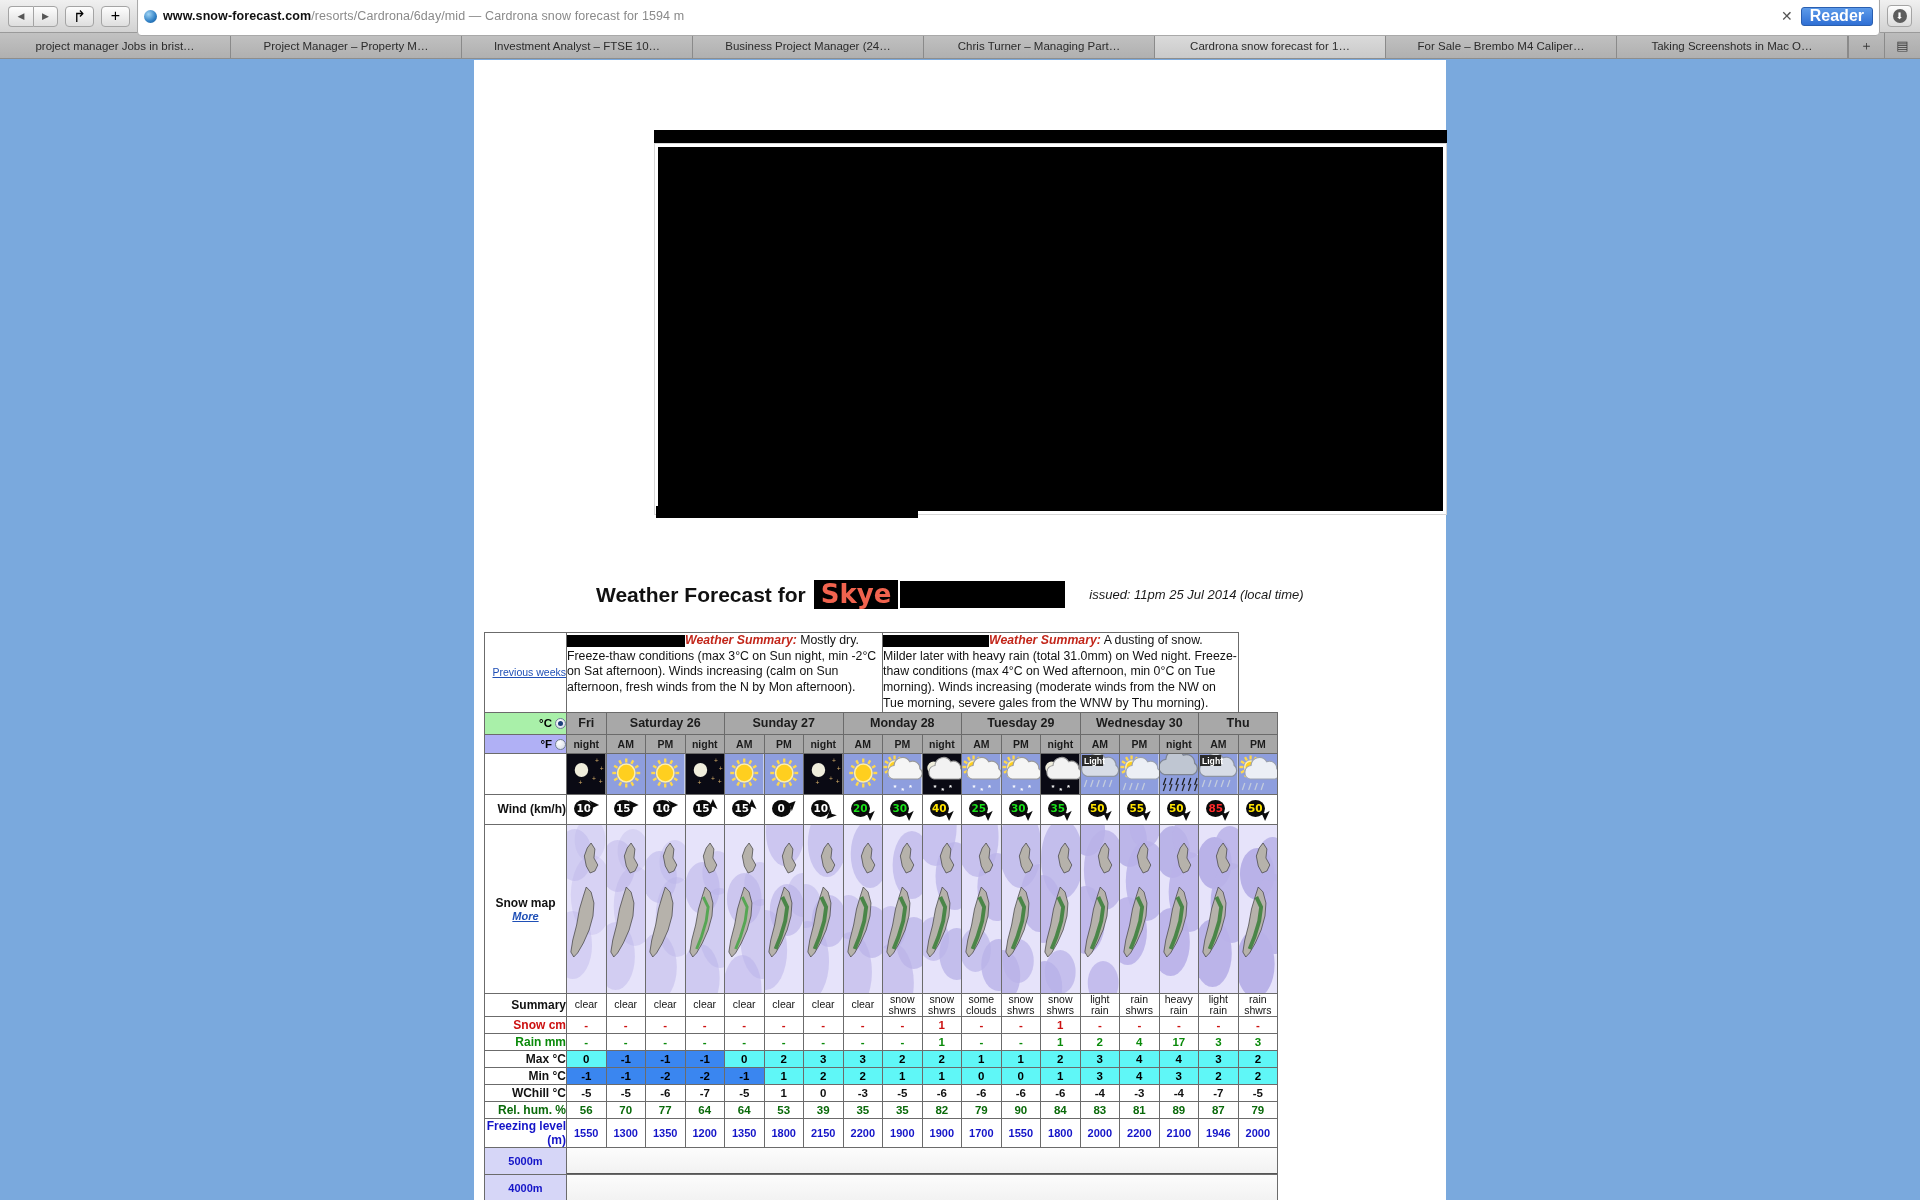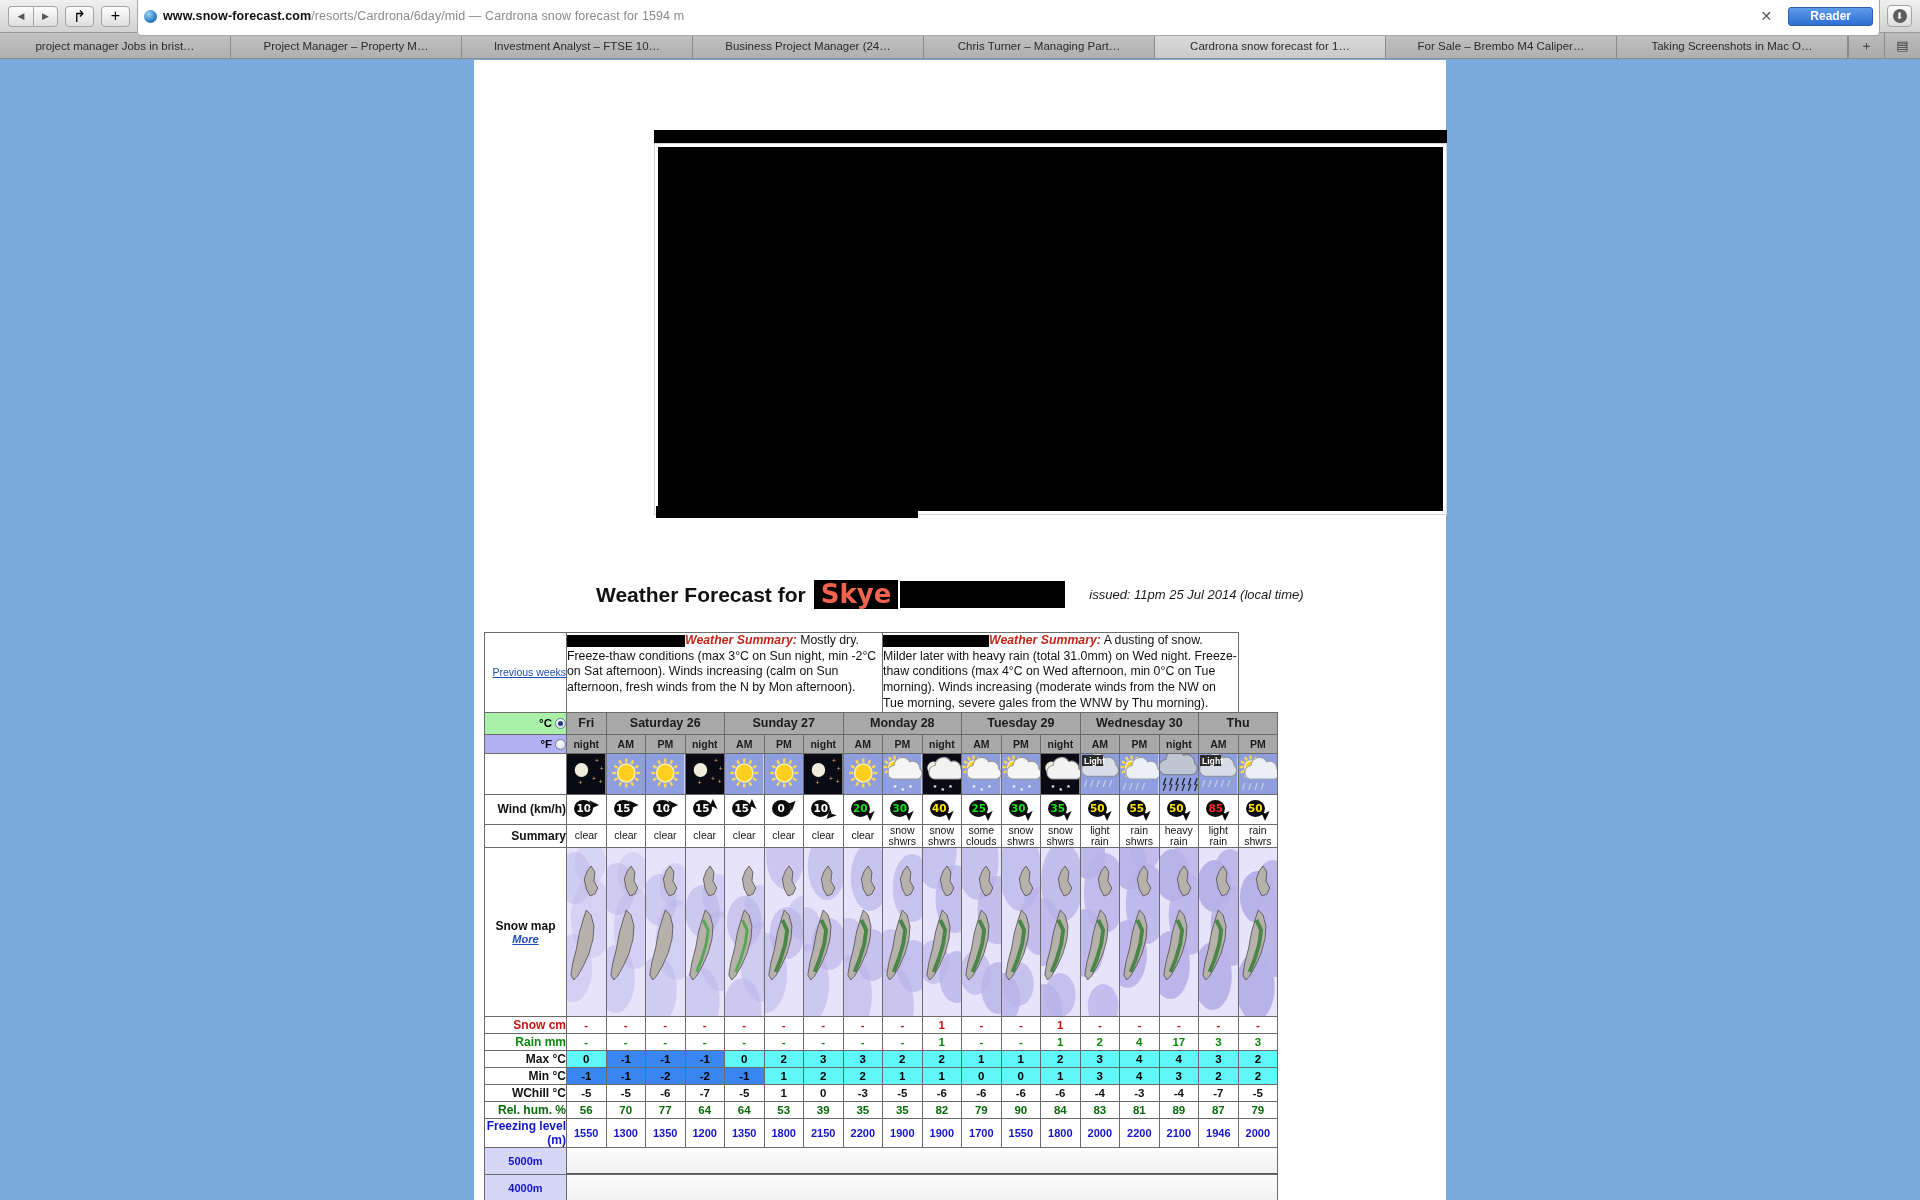--- a/index.html
+++ b/index.html
@@ -53,23 +53,23 @@
     background: radial-gradient(circle at 35% 32%, #9fd4f5 0%, #2f7fc4 60%, #10528f 100%);
     margin-right: 6px; flex: none;
   }
   .urltext { font-size: 12.5px; color: #8a8a8a; white-space: nowrap; letter-spacing: .1px; }
   .urltext b { color: #101010; font-weight: 700; }
   .urltext .ttl { color: #8a8a8a; }
   .xbtn { margin-left: auto; color: #555; font-size: 14px; padding: 0 4px; line-height: 1; }
   .readerbtn {
     height: 19px; background: linear-gradient(#5d9bea, #2f6fd4);
     border: 1px solid #2a5fb0; border-radius: 3px;
-    color: #fff; font-size: 12px; font-weight: 700;
-    display: flex; align-items: center; padding: 0 21px;
-    margin-left: 12px;
+    color: #fff; font-size: 16px; font-weight: 700;
+    display: flex; align-items: center; padding: 0 8px;
+    margin-left: 4px;
   }
   .dlbtn {
     width: 25px; height: 22px;
     background: linear-gradient(#fdfdfd, #dcdcdc);
     border: 1px solid #a4a4a4; border-radius: 4px;
     display: flex; align-items: center; justify-content: center;
   }
   .dlcircle {
     width: 14px; height: 14px; border-radius: 50%;
     background: #5d5d5d; color: #fff; font-size: 9px;
@@ -781,260 +781,260 @@
               <td class="windcell"><span class="wind-badge"><span class="wind-oval" style="color: rgb(25, 224, 25);">25</span><span class="wind-arrow" style="transform: rotate(90deg); left: 15px; top: 11px;">➤</span></span></td>
               <td class="windcell"><span class="wind-badge"><span class="wind-oval" style="color: rgb(25, 224, 25);">30</span><span class="wind-arrow" style="transform: rotate(90deg); left: 15px; top: 11px;">➤</span></span></td>
               <td class="windcell"><span class="wind-badge"><span class="wind-oval" style="color: rgb(25, 224, 25);">35</span><span class="wind-arrow" style="transform: rotate(90deg); left: 15px; top: 11px;">➤</span></span></td>
               <td class="windcell"><span class="wind-badge"><span class="wind-oval" style="color: rgb(255, 228, 0);">50</span><span class="wind-arrow" style="transform: rotate(90deg); left: 15px; top: 11px;">➤</span></span></td>
               <td class="windcell"><span class="wind-badge"><span class="wind-oval" style="color: rgb(255, 228, 0);">55</span><span class="wind-arrow" style="transform: rotate(90deg); left: 15px; top: 11px;">➤</span></span></td>
               <td class="windcell"><span class="wind-badge"><span class="wind-oval" style="color: rgb(255, 228, 0);">50</span><span class="wind-arrow" style="transform: rotate(90deg); left: 15px; top: 11px;">➤</span></span></td>
               <td class="windcell"><span class="wind-badge"><span class="wind-oval" style="color: rgb(255, 43, 43);">85</span><span class="wind-arrow" style="transform: rotate(90deg); left: 15px; top: 11px;">➤</span></span></td>
               <td class="windcell"><span class="wind-badge"><span class="wind-oval" style="color: rgb(255, 228, 0);">50</span><span class="wind-arrow" style="transform: rotate(90deg); left: 15px; top: 11px;">➤</span></span></td>
             </tr>
 
+        <tr id="row-map">
+          <td class="maplbl">
+            <span>Snow map</span>
+            <a href="#">More</a>
+          </td>
+        <td class="mapcell">
+                <svg viewBox="0 0 40 168" class="map" preserveAspectRatio="none">
+                  <rect width="40" height="168" fill="#e6e3fa"></rect>
+                  <ellipse cx="8" cy="30" rx="18" ry="26" fill="#b9b2e8" opacity="0.45"></ellipse>
+                  <ellipse cx="26" cy="70" rx="22" ry="40" fill="#b9b2e8" opacity="0.35"></ellipse>
+                  <ellipse cx="6" cy="120" rx="20" ry="34" fill="#b9b2e8" opacity="0.40"></ellipse>
+                  <ellipse cx="24" cy="15" rx="16" ry="22" fill="#b9b2e8" opacity="0.30"></ellipse>
+                  <path d="M25 18 l4 6 l-1 9 l4 7 l-3 6 l-5 2 l-4 -7 l-2 -10 l3 -8 z" fill="#b6b2ab" stroke="#3a3a3a" stroke-width="0.7"></path>
+                  <path d="M20 62 l5 5 l3 11 l-1 13 l-4 14 l-6 13 l-6 10 l-4 4 l-3 -5 l2 -12 l4 -15 l3 -16 l4 -13 z" fill="#b6b2ab" stroke="#3a3a3a" stroke-width="0.7"></path>
+                </svg>
+              </td>
+              <td class="mapcell">
+                <svg viewBox="0 0 40 168" class="map" preserveAspectRatio="none">
+                  <rect width="40" height="168" fill="#e6e3fa"></rect>
+                  <ellipse cx="11" cy="41" rx="18" ry="26" fill="#b9b2e8" opacity="0.48"></ellipse>
+                  <ellipse cx="29" cy="81" rx="22" ry="40" fill="#b9b2e8" opacity="0.39"></ellipse>
+                  <ellipse cx="9" cy="131" rx="20" ry="34" fill="#b9b2e8" opacity="0.44"></ellipse>
+                  <ellipse cx="27" cy="26" rx="16" ry="22" fill="#b9b2e8" opacity="0.33"></ellipse>
+                  <path d="M25 18 l4 6 l-1 9 l4 7 l-3 6 l-5 2 l-4 -7 l-2 -10 l3 -8 z" fill="#b6b2ab" stroke="#3a3a3a" stroke-width="0.7"></path>
+                  <path d="M20 62 l5 5 l3 11 l-1 13 l-4 14 l-6 13 l-6 10 l-4 4 l-3 -5 l2 -12 l4 -15 l3 -16 l4 -13 z" fill="#b6b2ab" stroke="#3a3a3a" stroke-width="0.7"></path>
+                </svg>
+              </td>
+              <td class="mapcell">
+                <svg viewBox="0 0 40 168" class="map" preserveAspectRatio="none">
+                  <rect width="40" height="168" fill="#e6e3fa"></rect>
+                  <ellipse cx="14" cy="52" rx="18" ry="26" fill="#b9b2e8" opacity="0.52"></ellipse>
+                  <ellipse cx="32" cy="92" rx="22" ry="40" fill="#b9b2e8" opacity="0.42"></ellipse>
+                  <ellipse cx="12" cy="142" rx="20" ry="34" fill="#b9b2e8" opacity="0.47"></ellipse>
+                  <ellipse cx="30" cy="37" rx="16" ry="22" fill="#b9b2e8" opacity="0.37"></ellipse>
+                  <path d="M25 18 l4 6 l-1 9 l4 7 l-3 6 l-5 2 l-4 -7 l-2 -10 l3 -8 z" fill="#b6b2ab" stroke="#3a3a3a" stroke-width="0.7"></path>
+                  <path d="M20 62 l5 5 l3 11 l-1 13 l-4 14 l-6 13 l-6 10 l-4 4 l-3 -5 l2 -12 l4 -15 l3 -16 l4 -13 z" fill="#b6b2ab" stroke="#3a3a3a" stroke-width="0.7"></path>
+                </svg>
+              </td>
+              <td class="mapcell">
+                <svg viewBox="0 0 40 168" class="map" preserveAspectRatio="none">
+                  <rect width="40" height="168" fill="#e6e3fa"></rect>
+                  <ellipse cx="17" cy="63" rx="18" ry="26" fill="#b9b2e8" opacity="0.56"></ellipse>
+                  <ellipse cx="35" cy="103" rx="22" ry="40" fill="#b9b2e8" opacity="0.45"></ellipse>
+                  <ellipse cx="15" cy="153" rx="20" ry="34" fill="#b9b2e8" opacity="0.51"></ellipse>
+                  <ellipse cx="33" cy="48" rx="16" ry="22" fill="#b9b2e8" opacity="0.41"></ellipse>
+                  <path d="M25 18 l4 6 l-1 9 l4 7 l-3 6 l-5 2 l-4 -7 l-2 -10 l3 -8 z" fill="#b6b2ab" stroke="#3a3a3a" stroke-width="0.7"></path>
+                  <path d="M20 62 l5 5 l3 11 l-1 13 l-4 14 l-6 13 l-6 10 l-4 4 l-3 -5 l2 -12 l4 -15 l3 -16 l4 -13 z" fill="#b6b2ab" stroke="#3a3a3a" stroke-width="0.7"></path>
+                  <path d="M18 72 l5 10 l-2 14 l-5 16 l-5 12" stroke="#3fa33f" stroke-width="3" fill="none" opacity=".8"></path>
+                </svg>
+              </td>
+              <td class="mapcell">
+                <svg viewBox="0 0 40 168" class="map" preserveAspectRatio="none">
+                  <rect width="40" height="168" fill="#e6e3fa"></rect>
+                  <ellipse cx="20" cy="74" rx="18" ry="26" fill="#b9b2e8" opacity="0.59"></ellipse>
+                  <ellipse cx="38" cy="114" rx="22" ry="40" fill="#b9b2e8" opacity="0.49"></ellipse>
+                  <ellipse cx="18" cy="164" rx="20" ry="34" fill="#b9b2e8" opacity="0.54"></ellipse>
+                  <ellipse cx="36" cy="59" rx="16" ry="22" fill="#b9b2e8" opacity="0.44"></ellipse>
+                  <path d="M25 18 l4 6 l-1 9 l4 7 l-3 6 l-5 2 l-4 -7 l-2 -10 l3 -8 z" fill="#b6b2ab" stroke="#3a3a3a" stroke-width="0.7"></path>
+                  <path d="M20 62 l5 5 l3 11 l-1 13 l-4 14 l-6 13 l-6 10 l-4 4 l-3 -5 l2 -12 l4 -15 l3 -16 l4 -13 z" fill="#b6b2ab" stroke="#3a3a3a" stroke-width="0.7"></path>
+                  <path d="M18 72 l5 10 l-2 14 l-5 16 l-5 12" stroke="#3fa33f" stroke-width="3" fill="none" opacity=".8"></path>
+                </svg>
+              </td>
+              <td class="mapcell">
+                <svg viewBox="0 0 40 168" class="map" preserveAspectRatio="none">
+                  <rect width="40" height="168" fill="#e6e3fa"></rect>
+                  <ellipse cx="23" cy="85" rx="18" ry="26" fill="#b9b2e8" opacity="0.63"></ellipse>
+                  <ellipse cx="1" cy="125" rx="22" ry="40" fill="#b9b2e8" opacity="0.53"></ellipse>
+                  <ellipse cx="21" cy="7" rx="20" ry="34" fill="#b9b2e8" opacity="0.58"></ellipse>
+                  <ellipse cx="39" cy="70" rx="16" ry="22" fill="#b9b2e8" opacity="0.47"></ellipse>
+                  <path d="M25 18 l4 6 l-1 9 l4 7 l-3 6 l-5 2 l-4 -7 l-2 -10 l3 -8 z" fill="#b6b2ab" stroke="#3a3a3a" stroke-width="0.7"></path>
+                  <path d="M20 62 l5 5 l3 11 l-1 13 l-4 14 l-6 13 l-6 10 l-4 4 l-3 -5 l2 -12 l4 -15 l3 -16 l4 -13 z" fill="#b6b2ab" stroke="#3a3a3a" stroke-width="0.7"></path>
+                  <path d="M18 72 l5 10 l-2 14 l-5 16 l-5 12" stroke="#2f7a2f" stroke-width="4" fill="none" opacity=".8"></path>
+                </svg>
+              </td>
+              <td class="mapcell">
+                <svg viewBox="0 0 40 168" class="map" preserveAspectRatio="none">
+                  <rect width="40" height="168" fill="#e6e3fa"></rect>
+                  <ellipse cx="26" cy="96" rx="18" ry="26" fill="#b9b2e8" opacity="0.66"></ellipse>
+                  <ellipse cx="4" cy="136" rx="22" ry="40" fill="#b9b2e8" opacity="0.56"></ellipse>
+                  <ellipse cx="24" cy="18" rx="20" ry="34" fill="#b9b2e8" opacity="0.61"></ellipse>
+                  <ellipse cx="2" cy="81" rx="16" ry="22" fill="#b9b2e8" opacity="0.51"></ellipse>
+                  <path d="M25 18 l4 6 l-1 9 l4 7 l-3 6 l-5 2 l-4 -7 l-2 -10 l3 -8 z" fill="#b6b2ab" stroke="#3a3a3a" stroke-width="0.7"></path>
+                  <path d="M20 62 l5 5 l3 11 l-1 13 l-4 14 l-6 13 l-6 10 l-4 4 l-3 -5 l2 -12 l4 -15 l3 -16 l4 -13 z" fill="#b6b2ab" stroke="#3a3a3a" stroke-width="0.7"></path>
+                  <path d="M18 72 l5 10 l-2 14 l-5 16 l-5 12" stroke="#2f7a2f" stroke-width="4" fill="none" opacity=".8"></path>
+                </svg>
+              </td>
+              <td class="mapcell">
+                <svg viewBox="0 0 40 168" class="map" preserveAspectRatio="none">
+                  <rect width="40" height="168" fill="#e6e3fa"></rect>
+                  <ellipse cx="29" cy="107" rx="18" ry="26" fill="#b9b2e8" opacity="0.70"></ellipse>
+                  <ellipse cx="7" cy="147" rx="22" ry="40" fill="#b9b2e8" opacity="0.59"></ellipse>
+                  <ellipse cx="27" cy="29" rx="20" ry="34" fill="#b9b2e8" opacity="0.65"></ellipse>
+                  <ellipse cx="5" cy="92" rx="16" ry="22" fill="#b9b2e8" opacity="0.55"></ellipse>
+                  <path d="M25 18 l4 6 l-1 9 l4 7 l-3 6 l-5 2 l-4 -7 l-2 -10 l3 -8 z" fill="#b6b2ab" stroke="#3a3a3a" stroke-width="0.7"></path>
+                  <path d="M20 62 l5 5 l3 11 l-1 13 l-4 14 l-6 13 l-6 10 l-4 4 l-3 -5 l2 -12 l4 -15 l3 -16 l4 -13 z" fill="#b6b2ab" stroke="#3a3a3a" stroke-width="0.7"></path>
+                  <path d="M18 72 l5 10 l-2 14 l-5 16 l-5 12" stroke="#2f7a2f" stroke-width="4" fill="none" opacity=".8"></path>
+                </svg>
+              </td>
+              <td class="mapcell">
+                <svg viewBox="0 0 40 168" class="map" preserveAspectRatio="none">
+                  <rect width="40" height="168" fill="#e6e3fa"></rect>
+                  <ellipse cx="32" cy="118" rx="18" ry="26" fill="#b9b2e8" opacity="0.73"></ellipse>
+                  <ellipse cx="10" cy="158" rx="22" ry="40" fill="#b9b2e8" opacity="0.63"></ellipse>
+                  <ellipse cx="30" cy="40" rx="20" ry="34" fill="#b9b2e8" opacity="0.68"></ellipse>
+                  <ellipse cx="8" cy="103" rx="16" ry="22" fill="#b9b2e8" opacity="0.58"></ellipse>
+                  <path d="M25 18 l4 6 l-1 9 l4 7 l-3 6 l-5 2 l-4 -7 l-2 -10 l3 -8 z" fill="#b6b2ab" stroke="#3a3a3a" stroke-width="0.7"></path>
+                  <path d="M20 62 l5 5 l3 11 l-1 13 l-4 14 l-6 13 l-6 10 l-4 4 l-3 -5 l2 -12 l4 -15 l3 -16 l4 -13 z" fill="#b6b2ab" stroke="#3a3a3a" stroke-width="0.7"></path>
+                  <path d="M18 72 l5 10 l-2 14 l-5 16 l-5 12" stroke="#2f7a2f" stroke-width="4" fill="none" opacity=".8"></path>
+                </svg>
+              </td>
+              <td class="mapcell">
+                <svg viewBox="0 0 40 168" class="map" preserveAspectRatio="none">
+                  <rect width="40" height="168" fill="#e6e3fa"></rect>
+                  <ellipse cx="35" cy="129" rx="18" ry="26" fill="#b9b2e8" opacity="0.77"></ellipse>
+                  <ellipse cx="13" cy="1" rx="22" ry="40" fill="#b9b2e8" opacity="0.67"></ellipse>
+                  <ellipse cx="33" cy="51" rx="20" ry="34" fill="#b9b2e8" opacity="0.72"></ellipse>
+                  <ellipse cx="11" cy="114" rx="16" ry="22" fill="#b9b2e8" opacity="0.61"></ellipse>
+                  <path d="M25 18 l4 6 l-1 9 l4 7 l-3 6 l-5 2 l-4 -7 l-2 -10 l3 -8 z" fill="#b6b2ab" stroke="#3a3a3a" stroke-width="0.7"></path>
+                  <path d="M20 62 l5 5 l3 11 l-1 13 l-4 14 l-6 13 l-6 10 l-4 4 l-3 -5 l2 -12 l4 -15 l3 -16 l4 -13 z" fill="#b6b2ab" stroke="#3a3a3a" stroke-width="0.7"></path>
+                  <path d="M18 72 l5 10 l-2 14 l-5 16 l-5 12" stroke="#2f7a2f" stroke-width="4" fill="none" opacity=".8"></path>
+                </svg>
+              </td>
+              <td class="mapcell">
+                <svg viewBox="0 0 40 168" class="map" preserveAspectRatio="none">
+                  <rect width="40" height="168" fill="#e6e3fa"></rect>
+                  <ellipse cx="38" cy="140" rx="18" ry="26" fill="#b9b2e8" opacity="0.80"></ellipse>
+                  <ellipse cx="16" cy="12" rx="22" ry="40" fill="#b9b2e8" opacity="0.70"></ellipse>
+                  <ellipse cx="36" cy="62" rx="20" ry="34" fill="#b9b2e8" opacity="0.75"></ellipse>
+                  <ellipse cx="14" cy="125" rx="16" ry="22" fill="#b9b2e8" opacity="0.65"></ellipse>
+                  <path d="M25 18 l4 6 l-1 9 l4 7 l-3 6 l-5 2 l-4 -7 l-2 -10 l3 -8 z" fill="#b6b2ab" stroke="#3a3a3a" stroke-width="0.7"></path>
+                  <path d="M20 62 l5 5 l3 11 l-1 13 l-4 14 l-6 13 l-6 10 l-4 4 l-3 -5 l2 -12 l4 -15 l3 -16 l4 -13 z" fill="#b6b2ab" stroke="#3a3a3a" stroke-width="0.7"></path>
+                  <path d="M18 72 l5 10 l-2 14 l-5 16 l-5 12" stroke="#2f7a2f" stroke-width="4" fill="none" opacity=".8"></path>
+                </svg>
+              </td>
+              <td class="mapcell">
+                <svg viewBox="0 0 40 168" class="map" preserveAspectRatio="none">
+                  <rect width="40" height="168" fill="#e6e3fa"></rect>
+                  <ellipse cx="1" cy="151" rx="18" ry="26" fill="#b9b2e8" opacity="0.83"></ellipse>
+                  <ellipse cx="19" cy="23" rx="22" ry="40" fill="#b9b2e8" opacity="0.73"></ellipse>
+                  <ellipse cx="39" cy="73" rx="20" ry="34" fill="#b9b2e8" opacity="0.79"></ellipse>
+                  <ellipse cx="17" cy="136" rx="16" ry="22" fill="#b9b2e8" opacity="0.69"></ellipse>
+                  <path d="M25 18 l4 6 l-1 9 l4 7 l-3 6 l-5 2 l-4 -7 l-2 -10 l3 -8 z" fill="#b6b2ab" stroke="#3a3a3a" stroke-width="0.7"></path>
+                  <path d="M20 62 l5 5 l3 11 l-1 13 l-4 14 l-6 13 l-6 10 l-4 4 l-3 -5 l2 -12 l4 -15 l3 -16 l4 -13 z" fill="#b6b2ab" stroke="#3a3a3a" stroke-width="0.7"></path>
+                  <path d="M18 72 l5 10 l-2 14 l-5 16 l-5 12" stroke="#2f7a2f" stroke-width="4" fill="none" opacity=".8"></path>
+                </svg>
+              </td>
+              <td class="mapcell">
+                <svg viewBox="0 0 40 168" class="map" preserveAspectRatio="none">
+                  <rect width="40" height="168" fill="#e6e3fa"></rect>
+                  <ellipse cx="4" cy="162" rx="18" ry="26" fill="#b9b2e8" opacity="0.87"></ellipse>
+                  <ellipse cx="22" cy="34" rx="22" ry="40" fill="#b9b2e8" opacity="0.77"></ellipse>
+                  <ellipse cx="2" cy="84" rx="20" ry="34" fill="#b9b2e8" opacity="0.82"></ellipse>
+                  <ellipse cx="20" cy="147" rx="16" ry="22" fill="#b9b2e8" opacity="0.72"></ellipse>
+                  <path d="M25 18 l4 6 l-1 9 l4 7 l-3 6 l-5 2 l-4 -7 l-2 -10 l3 -8 z" fill="#b6b2ab" stroke="#3a3a3a" stroke-width="0.7"></path>
+                  <path d="M20 62 l5 5 l3 11 l-1 13 l-4 14 l-6 13 l-6 10 l-4 4 l-3 -5 l2 -12 l4 -15 l3 -16 l4 -13 z" fill="#b6b2ab" stroke="#3a3a3a" stroke-width="0.7"></path>
+                  <path d="M18 72 l5 10 l-2 14 l-5 16 l-5 12" stroke="#2f7a2f" stroke-width="4" fill="none" opacity=".8"></path>
+                </svg>
+              </td>
+              <td class="mapcell">
+                <svg viewBox="0 0 40 168" class="map" preserveAspectRatio="none">
+                  <rect width="40" height="168" fill="#e6e3fa"></rect>
+                  <ellipse cx="7" cy="5" rx="18" ry="26" fill="#b9b2e8" opacity="0.91"></ellipse>
+                  <ellipse cx="25" cy="45" rx="22" ry="40" fill="#b9b2e8" opacity="0.81"></ellipse>
+                  <ellipse cx="5" cy="95" rx="20" ry="34" fill="#b9b2e8" opacity="0.86"></ellipse>
+                  <ellipse cx="23" cy="158" rx="16" ry="22" fill="#b9b2e8" opacity="0.76"></ellipse>
+                  <path d="M25 18 l4 6 l-1 9 l4 7 l-3 6 l-5 2 l-4 -7 l-2 -10 l3 -8 z" fill="#b6b2ab" stroke="#3a3a3a" stroke-width="0.7"></path>
+                  <path d="M20 62 l5 5 l3 11 l-1 13 l-4 14 l-6 13 l-6 10 l-4 4 l-3 -5 l2 -12 l4 -15 l3 -16 l4 -13 z" fill="#b6b2ab" stroke="#3a3a3a" stroke-width="0.7"></path>
+                  <path d="M18 72 l5 10 l-2 14 l-5 16 l-5 12" stroke="#2f7a2f" stroke-width="4" fill="none" opacity=".8"></path>
+                </svg>
+              </td>
+              <td class="mapcell">
+                <svg viewBox="0 0 40 168" class="map" preserveAspectRatio="none">
+                  <rect width="40" height="168" fill="#e6e3fa"></rect>
+                  <ellipse cx="10" cy="16" rx="18" ry="26" fill="#b9b2e8" opacity="0.94"></ellipse>
+                  <ellipse cx="28" cy="56" rx="22" ry="40" fill="#b9b2e8" opacity="0.84"></ellipse>
+                  <ellipse cx="8" cy="106" rx="20" ry="34" fill="#b9b2e8" opacity="0.89"></ellipse>
+                  <ellipse cx="26" cy="1" rx="16" ry="22" fill="#b9b2e8" opacity="0.79"></ellipse>
+                  <path d="M25 18 l4 6 l-1 9 l4 7 l-3 6 l-5 2 l-4 -7 l-2 -10 l3 -8 z" fill="#b6b2ab" stroke="#3a3a3a" stroke-width="0.7"></path>
+                  <path d="M20 62 l5 5 l3 11 l-1 13 l-4 14 l-6 13 l-6 10 l-4 4 l-3 -5 l2 -12 l4 -15 l3 -16 l4 -13 z" fill="#b6b2ab" stroke="#3a3a3a" stroke-width="0.7"></path>
+                  <path d="M18 72 l5 10 l-2 14 l-5 16 l-5 12" stroke="#2f7a2f" stroke-width="4" fill="none" opacity=".8"></path>
+                </svg>
+              </td>
+              <td class="mapcell">
+                <svg viewBox="0 0 40 168" class="map" preserveAspectRatio="none">
+                  <rect width="40" height="168" fill="#e6e3fa"></rect>
+                  <ellipse cx="13" cy="27" rx="18" ry="26" fill="#b9b2e8" opacity="0.98"></ellipse>
+                  <ellipse cx="31" cy="67" rx="22" ry="40" fill="#b9b2e8" opacity="0.88"></ellipse>
+                  <ellipse cx="11" cy="117" rx="20" ry="34" fill="#b9b2e8" opacity="0.93"></ellipse>
+                  <ellipse cx="29" cy="12" rx="16" ry="22" fill="#b9b2e8" opacity="0.82"></ellipse>
+                  <path d="M25 18 l4 6 l-1 9 l4 7 l-3 6 l-5 2 l-4 -7 l-2 -10 l3 -8 z" fill="#b6b2ab" stroke="#3a3a3a" stroke-width="0.7"></path>
+                  <path d="M20 62 l5 5 l3 11 l-1 13 l-4 14 l-6 13 l-6 10 l-4 4 l-3 -5 l2 -12 l4 -15 l3 -16 l4 -13 z" fill="#b6b2ab" stroke="#3a3a3a" stroke-width="0.7"></path>
+                  <path d="M18 72 l5 10 l-2 14 l-5 16 l-5 12" stroke="#2f7a2f" stroke-width="4" fill="none" opacity=".8"></path>
+                </svg>
+              </td>
+              <td class="mapcell">
+                <svg viewBox="0 0 40 168" class="map" preserveAspectRatio="none">
+                  <rect width="40" height="168" fill="#e6e3fa"></rect>
+                  <ellipse cx="16" cy="38" rx="18" ry="26" fill="#b9b2e8" opacity="1.01"></ellipse>
+                  <ellipse cx="34" cy="78" rx="22" ry="40" fill="#b9b2e8" opacity="0.91"></ellipse>
+                  <ellipse cx="14" cy="128" rx="20" ry="34" fill="#b9b2e8" opacity="0.96"></ellipse>
+                  <ellipse cx="32" cy="23" rx="16" ry="22" fill="#b9b2e8" opacity="0.86"></ellipse>
+                  <path d="M25 18 l4 6 l-1 9 l4 7 l-3 6 l-5 2 l-4 -7 l-2 -10 l3 -8 z" fill="#b6b2ab" stroke="#3a3a3a" stroke-width="0.7"></path>
+                  <path d="M20 62 l5 5 l3 11 l-1 13 l-4 14 l-6 13 l-6 10 l-4 4 l-3 -5 l2 -12 l4 -15 l3 -16 l4 -13 z" fill="#b6b2ab" stroke="#3a3a3a" stroke-width="0.7"></path>
+                  <path d="M18 72 l5 10 l-2 14 l-5 16 l-5 12" stroke="#2f7a2f" stroke-width="4" fill="none" opacity=".8"></path>
+                </svg>
+              </td>
+              <td class="mapcell">
+                <svg viewBox="0 0 40 168" class="map" preserveAspectRatio="none">
+                  <rect width="40" height="168" fill="#e6e3fa"></rect>
+                  <ellipse cx="19" cy="49" rx="18" ry="26" fill="#b9b2e8" opacity="1.05"></ellipse>
+                  <ellipse cx="37" cy="89" rx="22" ry="40" fill="#b9b2e8" opacity="0.95"></ellipse>
+                  <ellipse cx="17" cy="139" rx="20" ry="34" fill="#b9b2e8" opacity="1.00"></ellipse>
+                  <ellipse cx="35" cy="34" rx="16" ry="22" fill="#b9b2e8" opacity="0.90"></ellipse>
+                  <path d="M25 18 l4 6 l-1 9 l4 7 l-3 6 l-5 2 l-4 -7 l-2 -10 l3 -8 z" fill="#b6b2ab" stroke="#3a3a3a" stroke-width="0.7"></path>
+                  <path d="M20 62 l5 5 l3 11 l-1 13 l-4 14 l-6 13 l-6 10 l-4 4 l-3 -5 l2 -12 l4 -15 l3 -16 l4 -13 z" fill="#b6b2ab" stroke="#3a3a3a" stroke-width="0.7"></path>
+                  <path d="M18 72 l5 10 l-2 14 l-5 16 l-5 12" stroke="#2f7a2f" stroke-width="4" fill="none" opacity=".8"></path>
+                </svg>
+              </td>
+            </tr>
+
         <tr id="row-summary">
           <td class="sumlbl">Summary</td>
         <td class="sumcell2">clear</td>
               <td class="sumcell2">clear</td>
               <td class="sumcell2">clear</td>
               <td class="sumcell2">clear</td>
               <td class="sumcell2">clear</td>
               <td class="sumcell2">clear</td>
               <td class="sumcell2">clear</td>
               <td class="sumcell2">clear</td>
               <td class="sumcell2">snow<br>shwrs</td>
               <td class="sumcell2">snow<br>shwrs</td>
               <td class="sumcell2">some<br>clouds</td>
               <td class="sumcell2">snow<br>shwrs</td>
               <td class="sumcell2">snow<br>shwrs</td>
               <td class="sumcell2">light<br>rain</td>
               <td class="sumcell2">rain<br>shwrs</td>
               <td class="sumcell2">heavy<br>rain</td>
               <td class="sumcell2">light<br>rain</td>
               <td class="sumcell2">rain<br>shwrs</td>
-            </tr>
-
-        <tr id="row-map">
-          <td class="maplbl">
-            <span>Snow map</span>
-            <a href="#">More</a>
-          </td>
-        <td class="mapcell">
-                <svg viewBox="0 0 40 168" class="map" preserveAspectRatio="none">
-                  <rect width="40" height="168" fill="#e6e3fa"></rect>
-                  <ellipse cx="8" cy="30" rx="18" ry="26" fill="#b9b2e8" opacity="0.45"></ellipse>
-                  <ellipse cx="26" cy="70" rx="22" ry="40" fill="#b9b2e8" opacity="0.35"></ellipse>
-                  <ellipse cx="6" cy="120" rx="20" ry="34" fill="#b9b2e8" opacity="0.40"></ellipse>
-                  <ellipse cx="24" cy="15" rx="16" ry="22" fill="#b9b2e8" opacity="0.30"></ellipse>
-                  <path d="M25 18 l4 6 l-1 9 l4 7 l-3 6 l-5 2 l-4 -7 l-2 -10 l3 -8 z" fill="#b6b2ab" stroke="#3a3a3a" stroke-width="0.7"></path>
-                  <path d="M20 62 l5 5 l3 11 l-1 13 l-4 14 l-6 13 l-6 10 l-4 4 l-3 -5 l2 -12 l4 -15 l3 -16 l4 -13 z" fill="#b6b2ab" stroke="#3a3a3a" stroke-width="0.7"></path>
-                </svg>
-              </td>
-              <td class="mapcell">
-                <svg viewBox="0 0 40 168" class="map" preserveAspectRatio="none">
-                  <rect width="40" height="168" fill="#e6e3fa"></rect>
-                  <ellipse cx="11" cy="41" rx="18" ry="26" fill="#b9b2e8" opacity="0.48"></ellipse>
-                  <ellipse cx="29" cy="81" rx="22" ry="40" fill="#b9b2e8" opacity="0.39"></ellipse>
-                  <ellipse cx="9" cy="131" rx="20" ry="34" fill="#b9b2e8" opacity="0.44"></ellipse>
-                  <ellipse cx="27" cy="26" rx="16" ry="22" fill="#b9b2e8" opacity="0.33"></ellipse>
-                  <path d="M25 18 l4 6 l-1 9 l4 7 l-3 6 l-5 2 l-4 -7 l-2 -10 l3 -8 z" fill="#b6b2ab" stroke="#3a3a3a" stroke-width="0.7"></path>
-                  <path d="M20 62 l5 5 l3 11 l-1 13 l-4 14 l-6 13 l-6 10 l-4 4 l-3 -5 l2 -12 l4 -15 l3 -16 l4 -13 z" fill="#b6b2ab" stroke="#3a3a3a" stroke-width="0.7"></path>
-                </svg>
-              </td>
-              <td class="mapcell">
-                <svg viewBox="0 0 40 168" class="map" preserveAspectRatio="none">
-                  <rect width="40" height="168" fill="#e6e3fa"></rect>
-                  <ellipse cx="14" cy="52" rx="18" ry="26" fill="#b9b2e8" opacity="0.52"></ellipse>
-                  <ellipse cx="32" cy="92" rx="22" ry="40" fill="#b9b2e8" opacity="0.42"></ellipse>
-                  <ellipse cx="12" cy="142" rx="20" ry="34" fill="#b9b2e8" opacity="0.47"></ellipse>
-                  <ellipse cx="30" cy="37" rx="16" ry="22" fill="#b9b2e8" opacity="0.37"></ellipse>
-                  <path d="M25 18 l4 6 l-1 9 l4 7 l-3 6 l-5 2 l-4 -7 l-2 -10 l3 -8 z" fill="#b6b2ab" stroke="#3a3a3a" stroke-width="0.7"></path>
-                  <path d="M20 62 l5 5 l3 11 l-1 13 l-4 14 l-6 13 l-6 10 l-4 4 l-3 -5 l2 -12 l4 -15 l3 -16 l4 -13 z" fill="#b6b2ab" stroke="#3a3a3a" stroke-width="0.7"></path>
-                </svg>
-              </td>
-              <td class="mapcell">
-                <svg viewBox="0 0 40 168" class="map" preserveAspectRatio="none">
-                  <rect width="40" height="168" fill="#e6e3fa"></rect>
-                  <ellipse cx="17" cy="63" rx="18" ry="26" fill="#b9b2e8" opacity="0.56"></ellipse>
-                  <ellipse cx="35" cy="103" rx="22" ry="40" fill="#b9b2e8" opacity="0.45"></ellipse>
-                  <ellipse cx="15" cy="153" rx="20" ry="34" fill="#b9b2e8" opacity="0.51"></ellipse>
-                  <ellipse cx="33" cy="48" rx="16" ry="22" fill="#b9b2e8" opacity="0.41"></ellipse>
-                  <path d="M25 18 l4 6 l-1 9 l4 7 l-3 6 l-5 2 l-4 -7 l-2 -10 l3 -8 z" fill="#b6b2ab" stroke="#3a3a3a" stroke-width="0.7"></path>
-                  <path d="M20 62 l5 5 l3 11 l-1 13 l-4 14 l-6 13 l-6 10 l-4 4 l-3 -5 l2 -12 l4 -15 l3 -16 l4 -13 z" fill="#b6b2ab" stroke="#3a3a3a" stroke-width="0.7"></path>
-                  <path d="M18 72 l5 10 l-2 14 l-5 16 l-5 12" stroke="#3fa33f" stroke-width="3" fill="none" opacity=".8"></path>
-                </svg>
-              </td>
-              <td class="mapcell">
-                <svg viewBox="0 0 40 168" class="map" preserveAspectRatio="none">
-                  <rect width="40" height="168" fill="#e6e3fa"></rect>
-                  <ellipse cx="20" cy="74" rx="18" ry="26" fill="#b9b2e8" opacity="0.59"></ellipse>
-                  <ellipse cx="38" cy="114" rx="22" ry="40" fill="#b9b2e8" opacity="0.49"></ellipse>
-                  <ellipse cx="18" cy="164" rx="20" ry="34" fill="#b9b2e8" opacity="0.54"></ellipse>
-                  <ellipse cx="36" cy="59" rx="16" ry="22" fill="#b9b2e8" opacity="0.44"></ellipse>
-                  <path d="M25 18 l4 6 l-1 9 l4 7 l-3 6 l-5 2 l-4 -7 l-2 -10 l3 -8 z" fill="#b6b2ab" stroke="#3a3a3a" stroke-width="0.7"></path>
-                  <path d="M20 62 l5 5 l3 11 l-1 13 l-4 14 l-6 13 l-6 10 l-4 4 l-3 -5 l2 -12 l4 -15 l3 -16 l4 -13 z" fill="#b6b2ab" stroke="#3a3a3a" stroke-width="0.7"></path>
-                  <path d="M18 72 l5 10 l-2 14 l-5 16 l-5 12" stroke="#3fa33f" stroke-width="3" fill="none" opacity=".8"></path>
-                </svg>
-              </td>
-              <td class="mapcell">
-                <svg viewBox="0 0 40 168" class="map" preserveAspectRatio="none">
-                  <rect width="40" height="168" fill="#e6e3fa"></rect>
-                  <ellipse cx="23" cy="85" rx="18" ry="26" fill="#b9b2e8" opacity="0.63"></ellipse>
-                  <ellipse cx="1" cy="125" rx="22" ry="40" fill="#b9b2e8" opacity="0.53"></ellipse>
-                  <ellipse cx="21" cy="7" rx="20" ry="34" fill="#b9b2e8" opacity="0.58"></ellipse>
-                  <ellipse cx="39" cy="70" rx="16" ry="22" fill="#b9b2e8" opacity="0.47"></ellipse>
-                  <path d="M25 18 l4 6 l-1 9 l4 7 l-3 6 l-5 2 l-4 -7 l-2 -10 l3 -8 z" fill="#b6b2ab" stroke="#3a3a3a" stroke-width="0.7"></path>
-                  <path d="M20 62 l5 5 l3 11 l-1 13 l-4 14 l-6 13 l-6 10 l-4 4 l-3 -5 l2 -12 l4 -15 l3 -16 l4 -13 z" fill="#b6b2ab" stroke="#3a3a3a" stroke-width="0.7"></path>
-                  <path d="M18 72 l5 10 l-2 14 l-5 16 l-5 12" stroke="#2f7a2f" stroke-width="4" fill="none" opacity=".8"></path>
-                </svg>
-              </td>
-              <td class="mapcell">
-                <svg viewBox="0 0 40 168" class="map" preserveAspectRatio="none">
-                  <rect width="40" height="168" fill="#e6e3fa"></rect>
-                  <ellipse cx="26" cy="96" rx="18" ry="26" fill="#b9b2e8" opacity="0.66"></ellipse>
-                  <ellipse cx="4" cy="136" rx="22" ry="40" fill="#b9b2e8" opacity="0.56"></ellipse>
-                  <ellipse cx="24" cy="18" rx="20" ry="34" fill="#b9b2e8" opacity="0.61"></ellipse>
-                  <ellipse cx="2" cy="81" rx="16" ry="22" fill="#b9b2e8" opacity="0.51"></ellipse>
-                  <path d="M25 18 l4 6 l-1 9 l4 7 l-3 6 l-5 2 l-4 -7 l-2 -10 l3 -8 z" fill="#b6b2ab" stroke="#3a3a3a" stroke-width="0.7"></path>
-                  <path d="M20 62 l5 5 l3 11 l-1 13 l-4 14 l-6 13 l-6 10 l-4 4 l-3 -5 l2 -12 l4 -15 l3 -16 l4 -13 z" fill="#b6b2ab" stroke="#3a3a3a" stroke-width="0.7"></path>
-                  <path d="M18 72 l5 10 l-2 14 l-5 16 l-5 12" stroke="#2f7a2f" stroke-width="4" fill="none" opacity=".8"></path>
-                </svg>
-              </td>
-              <td class="mapcell">
-                <svg viewBox="0 0 40 168" class="map" preserveAspectRatio="none">
-                  <rect width="40" height="168" fill="#e6e3fa"></rect>
-                  <ellipse cx="29" cy="107" rx="18" ry="26" fill="#b9b2e8" opacity="0.70"></ellipse>
-                  <ellipse cx="7" cy="147" rx="22" ry="40" fill="#b9b2e8" opacity="0.59"></ellipse>
-                  <ellipse cx="27" cy="29" rx="20" ry="34" fill="#b9b2e8" opacity="0.65"></ellipse>
-                  <ellipse cx="5" cy="92" rx="16" ry="22" fill="#b9b2e8" opacity="0.55"></ellipse>
-                  <path d="M25 18 l4 6 l-1 9 l4 7 l-3 6 l-5 2 l-4 -7 l-2 -10 l3 -8 z" fill="#b6b2ab" stroke="#3a3a3a" stroke-width="0.7"></path>
-                  <path d="M20 62 l5 5 l3 11 l-1 13 l-4 14 l-6 13 l-6 10 l-4 4 l-3 -5 l2 -12 l4 -15 l3 -16 l4 -13 z" fill="#b6b2ab" stroke="#3a3a3a" stroke-width="0.7"></path>
-                  <path d="M18 72 l5 10 l-2 14 l-5 16 l-5 12" stroke="#2f7a2f" stroke-width="4" fill="none" opacity=".8"></path>
-                </svg>
-              </td>
-              <td class="mapcell">
-                <svg viewBox="0 0 40 168" class="map" preserveAspectRatio="none">
-                  <rect width="40" height="168" fill="#e6e3fa"></rect>
-                  <ellipse cx="32" cy="118" rx="18" ry="26" fill="#b9b2e8" opacity="0.73"></ellipse>
-                  <ellipse cx="10" cy="158" rx="22" ry="40" fill="#b9b2e8" opacity="0.63"></ellipse>
-                  <ellipse cx="30" cy="40" rx="20" ry="34" fill="#b9b2e8" opacity="0.68"></ellipse>
-                  <ellipse cx="8" cy="103" rx="16" ry="22" fill="#b9b2e8" opacity="0.58"></ellipse>
-                  <path d="M25 18 l4 6 l-1 9 l4 7 l-3 6 l-5 2 l-4 -7 l-2 -10 l3 -8 z" fill="#b6b2ab" stroke="#3a3a3a" stroke-width="0.7"></path>
-                  <path d="M20 62 l5 5 l3 11 l-1 13 l-4 14 l-6 13 l-6 10 l-4 4 l-3 -5 l2 -12 l4 -15 l3 -16 l4 -13 z" fill="#b6b2ab" stroke="#3a3a3a" stroke-width="0.7"></path>
-                  <path d="M18 72 l5 10 l-2 14 l-5 16 l-5 12" stroke="#2f7a2f" stroke-width="4" fill="none" opacity=".8"></path>
-                </svg>
-              </td>
-              <td class="mapcell">
-                <svg viewBox="0 0 40 168" class="map" preserveAspectRatio="none">
-                  <rect width="40" height="168" fill="#e6e3fa"></rect>
-                  <ellipse cx="35" cy="129" rx="18" ry="26" fill="#b9b2e8" opacity="0.77"></ellipse>
-                  <ellipse cx="13" cy="1" rx="22" ry="40" fill="#b9b2e8" opacity="0.67"></ellipse>
-                  <ellipse cx="33" cy="51" rx="20" ry="34" fill="#b9b2e8" opacity="0.72"></ellipse>
-                  <ellipse cx="11" cy="114" rx="16" ry="22" fill="#b9b2e8" opacity="0.61"></ellipse>
-                  <path d="M25 18 l4 6 l-1 9 l4 7 l-3 6 l-5 2 l-4 -7 l-2 -10 l3 -8 z" fill="#b6b2ab" stroke="#3a3a3a" stroke-width="0.7"></path>
-                  <path d="M20 62 l5 5 l3 11 l-1 13 l-4 14 l-6 13 l-6 10 l-4 4 l-3 -5 l2 -12 l4 -15 l3 -16 l4 -13 z" fill="#b6b2ab" stroke="#3a3a3a" stroke-width="0.7"></path>
-                  <path d="M18 72 l5 10 l-2 14 l-5 16 l-5 12" stroke="#2f7a2f" stroke-width="4" fill="none" opacity=".8"></path>
-                </svg>
-              </td>
-              <td class="mapcell">
-                <svg viewBox="0 0 40 168" class="map" preserveAspectRatio="none">
-                  <rect width="40" height="168" fill="#e6e3fa"></rect>
-                  <ellipse cx="38" cy="140" rx="18" ry="26" fill="#b9b2e8" opacity="0.80"></ellipse>
-                  <ellipse cx="16" cy="12" rx="22" ry="40" fill="#b9b2e8" opacity="0.70"></ellipse>
-                  <ellipse cx="36" cy="62" rx="20" ry="34" fill="#b9b2e8" opacity="0.75"></ellipse>
-                  <ellipse cx="14" cy="125" rx="16" ry="22" fill="#b9b2e8" opacity="0.65"></ellipse>
-                  <path d="M25 18 l4 6 l-1 9 l4 7 l-3 6 l-5 2 l-4 -7 l-2 -10 l3 -8 z" fill="#b6b2ab" stroke="#3a3a3a" stroke-width="0.7"></path>
-                  <path d="M20 62 l5 5 l3 11 l-1 13 l-4 14 l-6 13 l-6 10 l-4 4 l-3 -5 l2 -12 l4 -15 l3 -16 l4 -13 z" fill="#b6b2ab" stroke="#3a3a3a" stroke-width="0.7"></path>
-                  <path d="M18 72 l5 10 l-2 14 l-5 16 l-5 12" stroke="#2f7a2f" stroke-width="4" fill="none" opacity=".8"></path>
-                </svg>
-              </td>
-              <td class="mapcell">
-                <svg viewBox="0 0 40 168" class="map" preserveAspectRatio="none">
-                  <rect width="40" height="168" fill="#e6e3fa"></rect>
-                  <ellipse cx="1" cy="151" rx="18" ry="26" fill="#b9b2e8" opacity="0.83"></ellipse>
-                  <ellipse cx="19" cy="23" rx="22" ry="40" fill="#b9b2e8" opacity="0.73"></ellipse>
-                  <ellipse cx="39" cy="73" rx="20" ry="34" fill="#b9b2e8" opacity="0.79"></ellipse>
-                  <ellipse cx="17" cy="136" rx="16" ry="22" fill="#b9b2e8" opacity="0.69"></ellipse>
-                  <path d="M25 18 l4 6 l-1 9 l4 7 l-3 6 l-5 2 l-4 -7 l-2 -10 l3 -8 z" fill="#b6b2ab" stroke="#3a3a3a" stroke-width="0.7"></path>
-                  <path d="M20 62 l5 5 l3 11 l-1 13 l-4 14 l-6 13 l-6 10 l-4 4 l-3 -5 l2 -12 l4 -15 l3 -16 l4 -13 z" fill="#b6b2ab" stroke="#3a3a3a" stroke-width="0.7"></path>
-                  <path d="M18 72 l5 10 l-2 14 l-5 16 l-5 12" stroke="#2f7a2f" stroke-width="4" fill="none" opacity=".8"></path>
-                </svg>
-              </td>
-              <td class="mapcell">
-                <svg viewBox="0 0 40 168" class="map" preserveAspectRatio="none">
-                  <rect width="40" height="168" fill="#e6e3fa"></rect>
-                  <ellipse cx="4" cy="162" rx="18" ry="26" fill="#b9b2e8" opacity="0.87"></ellipse>
-                  <ellipse cx="22" cy="34" rx="22" ry="40" fill="#b9b2e8" opacity="0.77"></ellipse>
-                  <ellipse cx="2" cy="84" rx="20" ry="34" fill="#b9b2e8" opacity="0.82"></ellipse>
-                  <ellipse cx="20" cy="147" rx="16" ry="22" fill="#b9b2e8" opacity="0.72"></ellipse>
-                  <path d="M25 18 l4 6 l-1 9 l4 7 l-3 6 l-5 2 l-4 -7 l-2 -10 l3 -8 z" fill="#b6b2ab" stroke="#3a3a3a" stroke-width="0.7"></path>
-                  <path d="M20 62 l5 5 l3 11 l-1 13 l-4 14 l-6 13 l-6 10 l-4 4 l-3 -5 l2 -12 l4 -15 l3 -16 l4 -13 z" fill="#b6b2ab" stroke="#3a3a3a" stroke-width="0.7"></path>
-                  <path d="M18 72 l5 10 l-2 14 l-5 16 l-5 12" stroke="#2f7a2f" stroke-width="4" fill="none" opacity=".8"></path>
-                </svg>
-              </td>
-              <td class="mapcell">
-                <svg viewBox="0 0 40 168" class="map" preserveAspectRatio="none">
-                  <rect width="40" height="168" fill="#e6e3fa"></rect>
-                  <ellipse cx="7" cy="5" rx="18" ry="26" fill="#b9b2e8" opacity="0.91"></ellipse>
-                  <ellipse cx="25" cy="45" rx="22" ry="40" fill="#b9b2e8" opacity="0.81"></ellipse>
-                  <ellipse cx="5" cy="95" rx="20" ry="34" fill="#b9b2e8" opacity="0.86"></ellipse>
-                  <ellipse cx="23" cy="158" rx="16" ry="22" fill="#b9b2e8" opacity="0.76"></ellipse>
-                  <path d="M25 18 l4 6 l-1 9 l4 7 l-3 6 l-5 2 l-4 -7 l-2 -10 l3 -8 z" fill="#b6b2ab" stroke="#3a3a3a" stroke-width="0.7"></path>
-                  <path d="M20 62 l5 5 l3 11 l-1 13 l-4 14 l-6 13 l-6 10 l-4 4 l-3 -5 l2 -12 l4 -15 l3 -16 l4 -13 z" fill="#b6b2ab" stroke="#3a3a3a" stroke-width="0.7"></path>
-                  <path d="M18 72 l5 10 l-2 14 l-5 16 l-5 12" stroke="#2f7a2f" stroke-width="4" fill="none" opacity=".8"></path>
-                </svg>
-              </td>
-              <td class="mapcell">
-                <svg viewBox="0 0 40 168" class="map" preserveAspectRatio="none">
-                  <rect width="40" height="168" fill="#e6e3fa"></rect>
-                  <ellipse cx="10" cy="16" rx="18" ry="26" fill="#b9b2e8" opacity="0.94"></ellipse>
-                  <ellipse cx="28" cy="56" rx="22" ry="40" fill="#b9b2e8" opacity="0.84"></ellipse>
-                  <ellipse cx="8" cy="106" rx="20" ry="34" fill="#b9b2e8" opacity="0.89"></ellipse>
-                  <ellipse cx="26" cy="1" rx="16" ry="22" fill="#b9b2e8" opacity="0.79"></ellipse>
-                  <path d="M25 18 l4 6 l-1 9 l4 7 l-3 6 l-5 2 l-4 -7 l-2 -10 l3 -8 z" fill="#b6b2ab" stroke="#3a3a3a" stroke-width="0.7"></path>
-                  <path d="M20 62 l5 5 l3 11 l-1 13 l-4 14 l-6 13 l-6 10 l-4 4 l-3 -5 l2 -12 l4 -15 l3 -16 l4 -13 z" fill="#b6b2ab" stroke="#3a3a3a" stroke-width="0.7"></path>
-                  <path d="M18 72 l5 10 l-2 14 l-5 16 l-5 12" stroke="#2f7a2f" stroke-width="4" fill="none" opacity=".8"></path>
-                </svg>
-              </td>
-              <td class="mapcell">
-                <svg viewBox="0 0 40 168" class="map" preserveAspectRatio="none">
-                  <rect width="40" height="168" fill="#e6e3fa"></rect>
-                  <ellipse cx="13" cy="27" rx="18" ry="26" fill="#b9b2e8" opacity="0.98"></ellipse>
-                  <ellipse cx="31" cy="67" rx="22" ry="40" fill="#b9b2e8" opacity="0.88"></ellipse>
-                  <ellipse cx="11" cy="117" rx="20" ry="34" fill="#b9b2e8" opacity="0.93"></ellipse>
-                  <ellipse cx="29" cy="12" rx="16" ry="22" fill="#b9b2e8" opacity="0.82"></ellipse>
-                  <path d="M25 18 l4 6 l-1 9 l4 7 l-3 6 l-5 2 l-4 -7 l-2 -10 l3 -8 z" fill="#b6b2ab" stroke="#3a3a3a" stroke-width="0.7"></path>
-                  <path d="M20 62 l5 5 l3 11 l-1 13 l-4 14 l-6 13 l-6 10 l-4 4 l-3 -5 l2 -12 l4 -15 l3 -16 l4 -13 z" fill="#b6b2ab" stroke="#3a3a3a" stroke-width="0.7"></path>
-                  <path d="M18 72 l5 10 l-2 14 l-5 16 l-5 12" stroke="#2f7a2f" stroke-width="4" fill="none" opacity=".8"></path>
-                </svg>
-              </td>
-              <td class="mapcell">
-                <svg viewBox="0 0 40 168" class="map" preserveAspectRatio="none">
-                  <rect width="40" height="168" fill="#e6e3fa"></rect>
-                  <ellipse cx="16" cy="38" rx="18" ry="26" fill="#b9b2e8" opacity="1.01"></ellipse>
-                  <ellipse cx="34" cy="78" rx="22" ry="40" fill="#b9b2e8" opacity="0.91"></ellipse>
-                  <ellipse cx="14" cy="128" rx="20" ry="34" fill="#b9b2e8" opacity="0.96"></ellipse>
-                  <ellipse cx="32" cy="23" rx="16" ry="22" fill="#b9b2e8" opacity="0.86"></ellipse>
-                  <path d="M25 18 l4 6 l-1 9 l4 7 l-3 6 l-5 2 l-4 -7 l-2 -10 l3 -8 z" fill="#b6b2ab" stroke="#3a3a3a" stroke-width="0.7"></path>
-                  <path d="M20 62 l5 5 l3 11 l-1 13 l-4 14 l-6 13 l-6 10 l-4 4 l-3 -5 l2 -12 l4 -15 l3 -16 l4 -13 z" fill="#b6b2ab" stroke="#3a3a3a" stroke-width="0.7"></path>
-                  <path d="M18 72 l5 10 l-2 14 l-5 16 l-5 12" stroke="#2f7a2f" stroke-width="4" fill="none" opacity=".8"></path>
-                </svg>
-              </td>
-              <td class="mapcell">
-                <svg viewBox="0 0 40 168" class="map" preserveAspectRatio="none">
-                  <rect width="40" height="168" fill="#e6e3fa"></rect>
-                  <ellipse cx="19" cy="49" rx="18" ry="26" fill="#b9b2e8" opacity="1.05"></ellipse>
-                  <ellipse cx="37" cy="89" rx="22" ry="40" fill="#b9b2e8" opacity="0.95"></ellipse>
-                  <ellipse cx="17" cy="139" rx="20" ry="34" fill="#b9b2e8" opacity="1.00"></ellipse>
-                  <ellipse cx="35" cy="34" rx="16" ry="22" fill="#b9b2e8" opacity="0.90"></ellipse>
-                  <path d="M25 18 l4 6 l-1 9 l4 7 l-3 6 l-5 2 l-4 -7 l-2 -10 l3 -8 z" fill="#b6b2ab" stroke="#3a3a3a" stroke-width="0.7"></path>
-                  <path d="M20 62 l5 5 l3 11 l-1 13 l-4 14 l-6 13 l-6 10 l-4 4 l-3 -5 l2 -12 l4 -15 l3 -16 l4 -13 z" fill="#b6b2ab" stroke="#3a3a3a" stroke-width="0.7"></path>
-                  <path d="M18 72 l5 10 l-2 14 l-5 16 l-5 12" stroke="#2f7a2f" stroke-width="4" fill="none" opacity=".8"></path>
-                </svg>
-              </td>
             </tr>
 
         <tr id="row-snow">
           <td class="rowlbl snowlbl">Snow cm</td>
         <td class="cell c-snow">-</td>
               <td class="cell c-snow">-</td>
               <td class="cell c-snow">-</td>
               <td class="cell c-snow">-</td>
               <td class="cell c-snow">-</td>
               <td class="cell c-snow">-</td>

